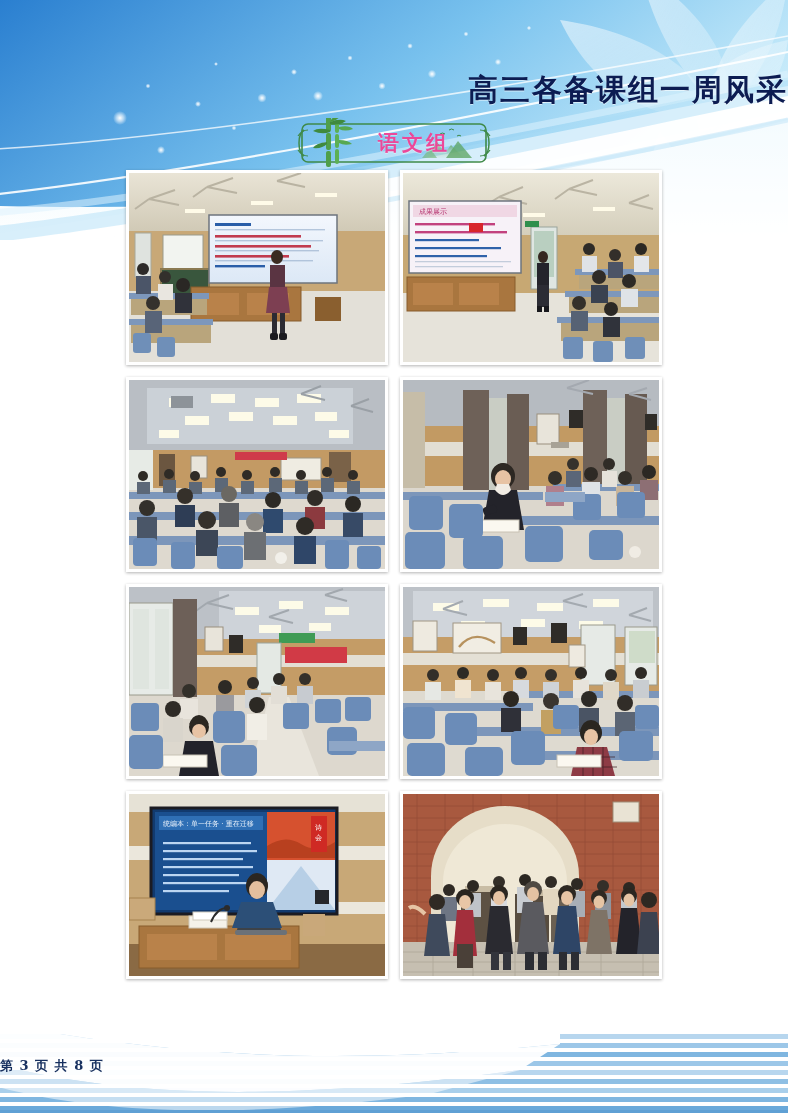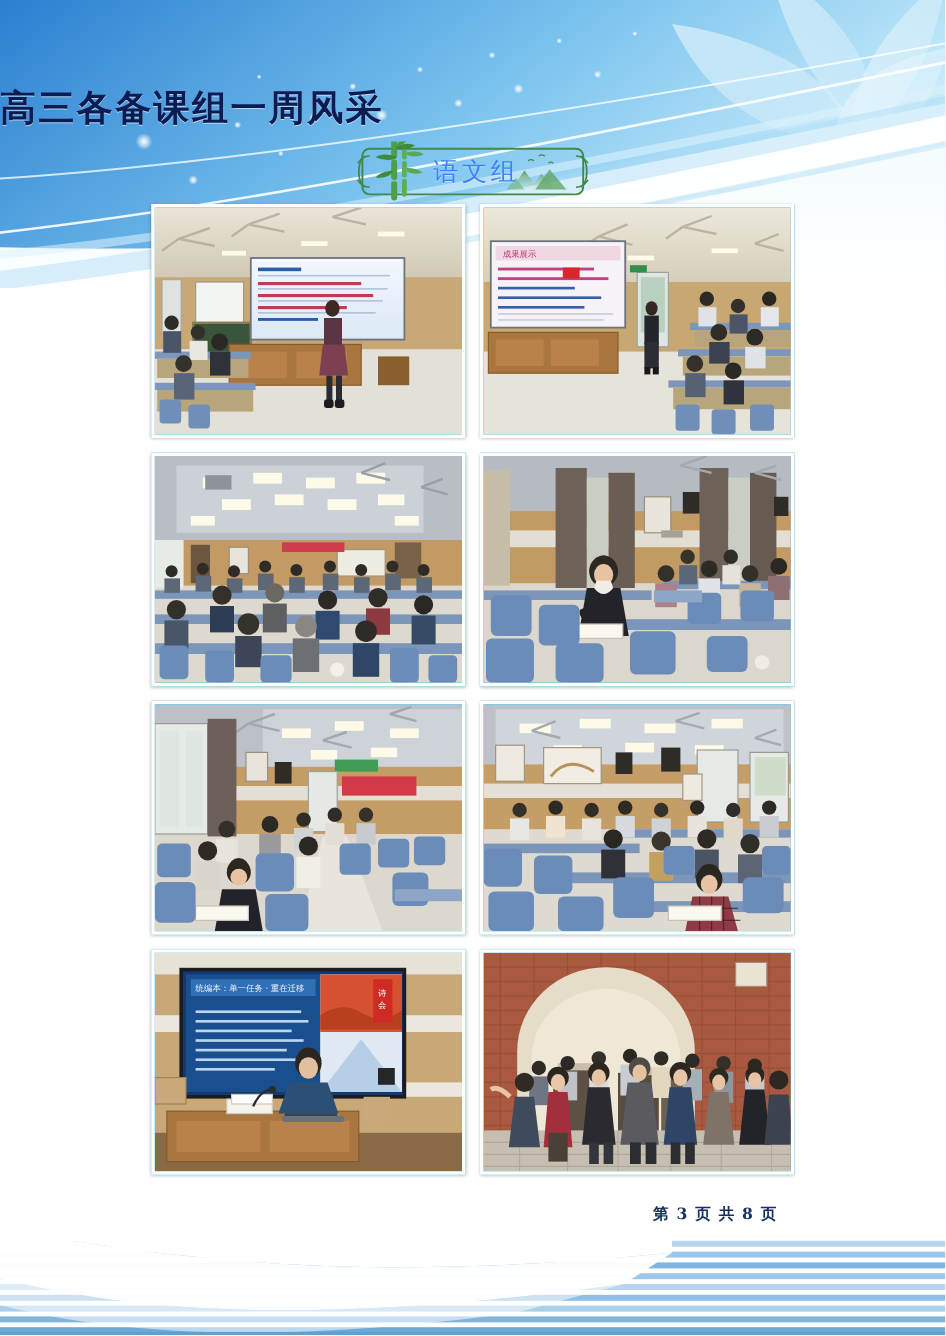--- a/index.html
+++ b/index.html
@@ -17,40 +17,40 @@
     overflow:hidden;
   }
 
   
   .hdr-wrap{position:absolute;left:0;top:0;width:788px;height:240px;overflow:hidden;}
   .hdr-svg{position:absolute;left:0;top:0;}
 
   
   .title{
     position:absolute;left:0;top:70px;width:788px;
-    text-align:left;
+    text-align:right;
     font-size:30px;
     font-weight:bold;
     letter-spacing:2px;
     color:#0c1c52;
     text-shadow:0 1px 0 rgba(255,255,255,.55);
     font-family:"DejaVu Serif","Liberation Serif",serif;
     z-index:6;
   }
 
   
   .badge{
     position:absolute;left:50%;top:118px;transform:translateX(-50%);
     width:200px;height:50px;z-index:6;
   }
   .badge-svg{position:absolute;left:0;top:0;}
   .badge-text{
-    position:absolute;left:0;top:0;width:200px;height:50px;
+    position:absolute;left:17px;top:0;width:200px;height:50px;
     display:flex;align-items:center;justify-content:center;
-    font-size:21px;font-weight:normal;color:#3b82f6;
+    font-size:21px;font-weight:bold;color:#ec4899;
     letter-spacing:3px;
     padding-left:6px;
     box-sizing:border-box;
     font-family:"DejaVu Serif","Liberation Serif",serif;
     text-shadow:0 1px 0 rgba(255,255,255,.4);
   }
 
   
   .grid{
     position:absolute;left:126px;top:170px;
@@ -80,22 +80,22 @@
     font-weight:bold;
     letter-spacing:.2px;
     font-family:"DejaVu Serif","Liberation Serif",serif;
     z-index:7;
   }
 
   
   .footer-wrap{position:absolute;left:0;top:1030px;width:788px;height:83px;overflow:hidden;z-index:4;}
   .footer-svg{position:absolute;left:0;top:0;}
   .pagenum{
-    position:absolute;left:0;top:1003px;width:648px;
-    text-align:right;
+    position:absolute;left:0;top:1057px;width:648px;
+    text-align:left;
     font-size:13px;font-weight:bold;color:#17305f;
     letter-spacing:1px;
     font-family:"DejaVu Serif","Liberation Serif",serif;
     z-index:8;
   }
 </style>
 </head>
 <body>
 
 <div id="page">

